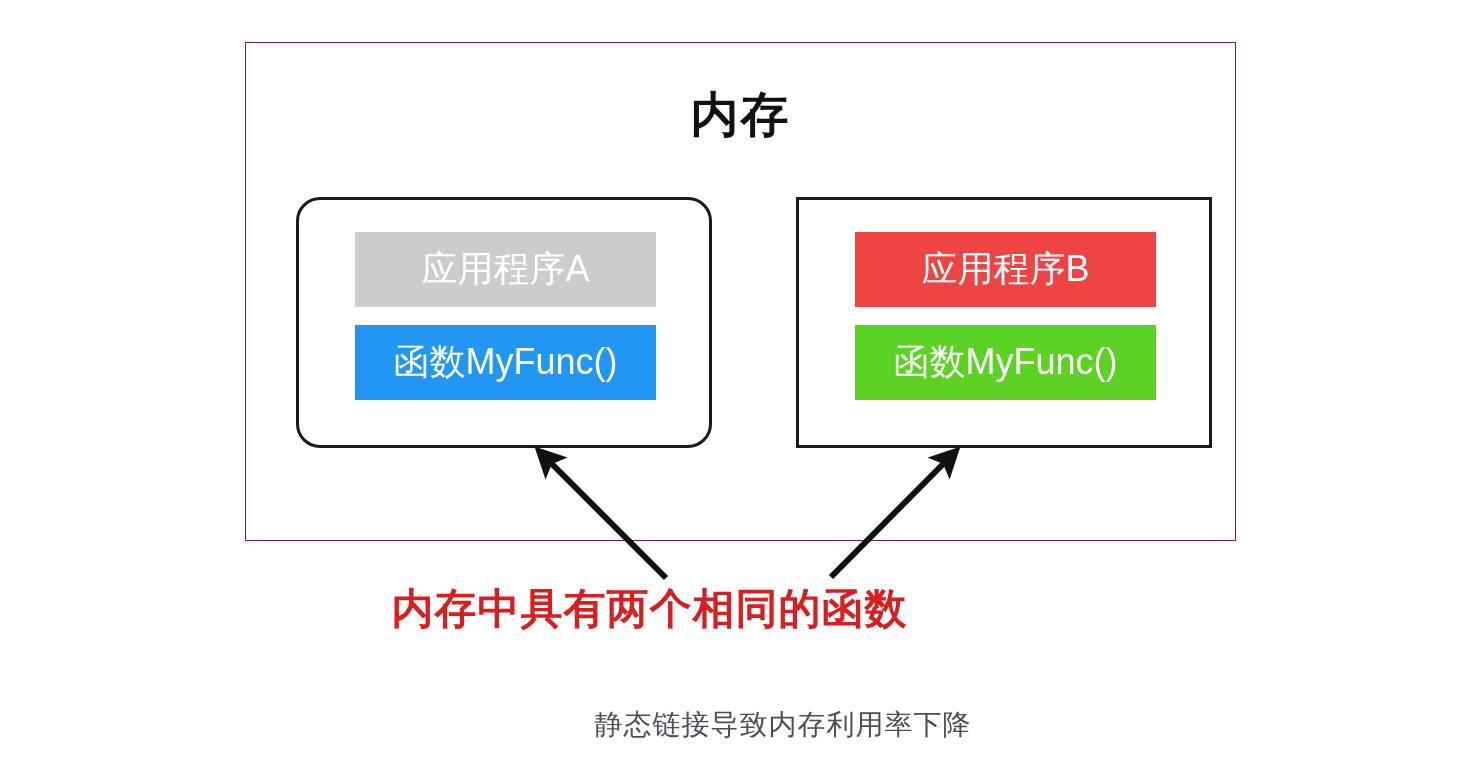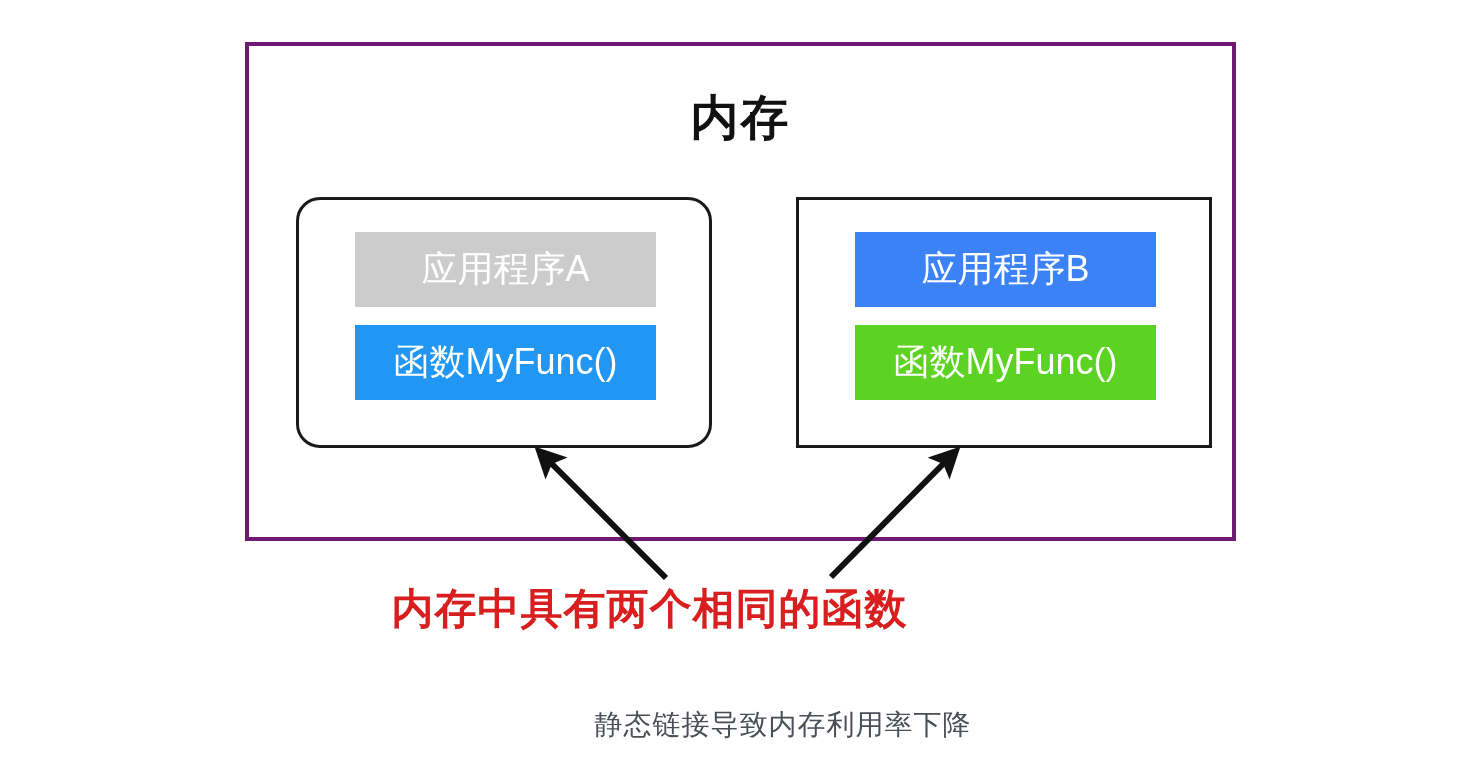--- a/index.html
+++ b/index.html
@@ -18,21 +18,21 @@
     overflow: hidden;
   }
 
   
   .memory-frame {
     position: absolute;
     left: 245px;
     top: 42px;
     width: 991px;
     height: 499px;
-    border: 4px solid #701a75;
+    border: 1px solid #701a75;
     box-sizing: border-box;
     background: #ffffff;
   }
 
   .memory-title {
     position: absolute;
     left: 0;
     top: 48px;
     width: 100%;
     text-align: center;
@@ -130,21 +130,21 @@
   <div class="memory-frame">
     <div class="memory-title">内存</div>
   </div>
 
   <div class="app-box left">
     <div class="bar app-bar" style="background: rgb(204, 204, 204);">应用程序A</div>
     <div class="bar func-bar func-blue" style="background: rgb(33, 150, 243);">函数MyFunc()</div>
   </div>
 
   <div class="app-box right">
-    <div class="bar app-bar" style="background: #3b82f6;">应用程序B</div>
+    <div class="bar app-bar" style="background: #ef4444;">应用程序B</div>
     <div class="bar func-bar func-green" style="background: rgb(92, 210, 34);">函数MyFunc()</div>
   </div>
 
   <svg class="arrows-svg" viewBox="0 0 1478 772" xmlns="http://www.w3.org/2000/svg">
     <defs>
       <marker id="arrowhead" markerWidth="5.2" markerHeight="5.2" refX="3.9" refY="2.6" orient="auto" markerUnits="strokeWidth">
         <path d="M0,0 L5.2,2.6 L0,5.2 L1.1,2.6 Z" fill="#111111"></path>
       </marker>
     </defs>
     <line id="arrow-line-0" stroke="#111111" stroke-width="6" marker-end="url(#arrowhead)" x1="666" y1="578" x2="540" y2="452"></line>

